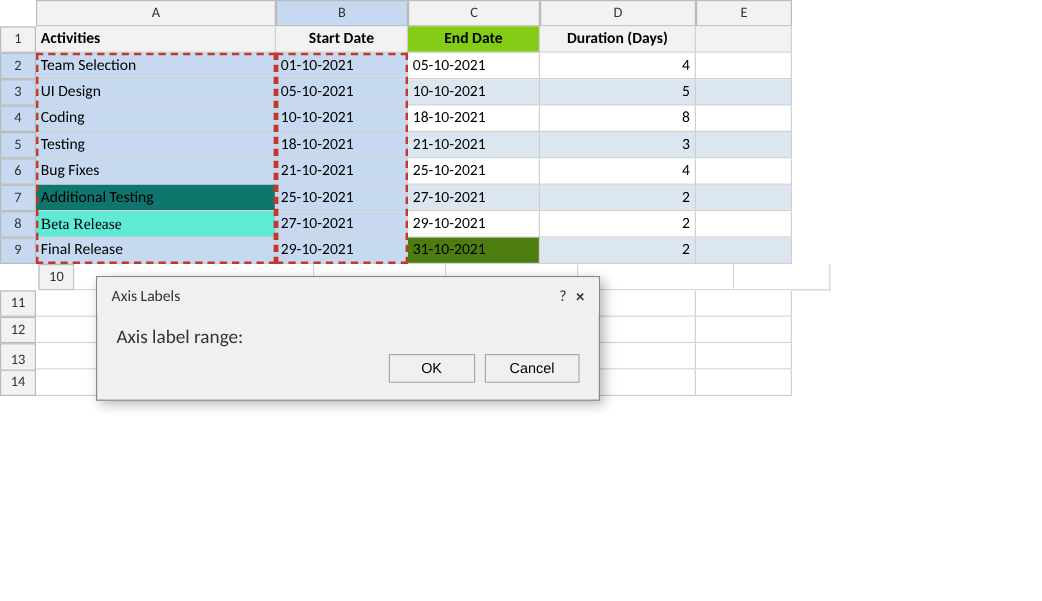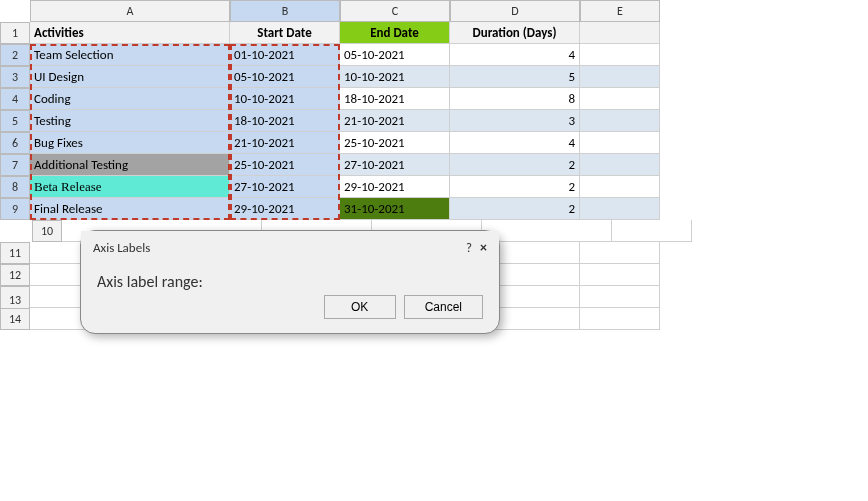--- a/index.html
+++ b/index.html
@@ -287,21 +287,21 @@
       <div style="display: flex; height: 22px;">
         <div class="row-header" style="position: relative; height: 22px; background: rgb(198, 217, 240);">6</div>
         <div class="cell cell-a" style="background: rgb(198, 217, 240);">Bug Fixes</div>
         <div class="cell cell-b" style="background: rgb(198, 217, 240);">21-10-2021</div>
         <div class="cell cell-c" style="background: rgb(255, 255, 255);">25-10-2021</div>
         <div class="cell cell-d" style="background: rgb(255, 255, 255); justify-content: flex-end;">4</div>
         <div class="cell cell-e" style="background: rgb(255, 255, 255);"></div>
       </div>
       <div style="display: flex; height: 22px;">
         <div class="row-header" style="position: relative; height: 22px; background: rgb(198, 217, 240);">7</div>
-        <div class="cell cell-a" style="background: #a3a3a3;">Additional Testing</div>
+        <div class="cell cell-a" style="background: #0f766e;">Additional Testing</div>
         <div class="cell cell-b" style="background: rgb(198, 217, 240);">25-10-2021</div>
         <div class="cell cell-c" style="background: rgb(220, 230, 241);">27-10-2021</div>
         <div class="cell cell-d" style="background: rgb(220, 230, 241); justify-content: flex-end;">2</div>
         <div class="cell cell-e" style="background: rgb(220, 230, 241);"></div>
       </div>
       <div style="display: flex; height: 22px;">
         <div class="row-header" style="position: relative; height: 22px; background: rgb(198, 217, 240);">8</div>
         <div class="cell cell-a" style="background: #5eead4; font-family: Liberation Serif, serif;">Beta Release</div>
         <div class="cell cell-b" style="background: rgb(198, 217, 240);">27-10-2021</div>
         <div class="cell cell-c" style="background: rgb(255, 255, 255);">29-10-2021</div>
@@ -355,21 +355,21 @@
         <div class="cell cell-c" style="background: rgb(255, 255, 255);"></div>
         <div class="cell cell-d" style="background: rgb(255, 255, 255);"></div>
         <div class="cell cell-e" style="background: rgb(255, 255, 255);"></div>
       </div>
     </div>
 
   <div class="dashed-overlay" style="top: 44px; left: 30px; width: 200px; height: 176px;"></div>
   <div class="dashed-overlay-b" style="top: 44px; left: 230px; width: 110px; height: 176px;"></div>
 
   <div class="dialog-backdrop">
-    <div class="dialog" style="top: 230px; left: 80px; border-radius: 15px;">
+    <div class="dialog" style="top: 230px; left: 80px;">
       <div class="dialog-titlebar">
         <span class="dialog-title">Axis Labels</span>
         <div class="dialog-controls">
           <span class="dialog-help">?</span>
           <span class="dialog-close">×</span>
         </div>
       </div>
       <div class="dialog-body">
         <div class="dialog-label">Axis label range:</div>
         <div class="dialog-buttons">

